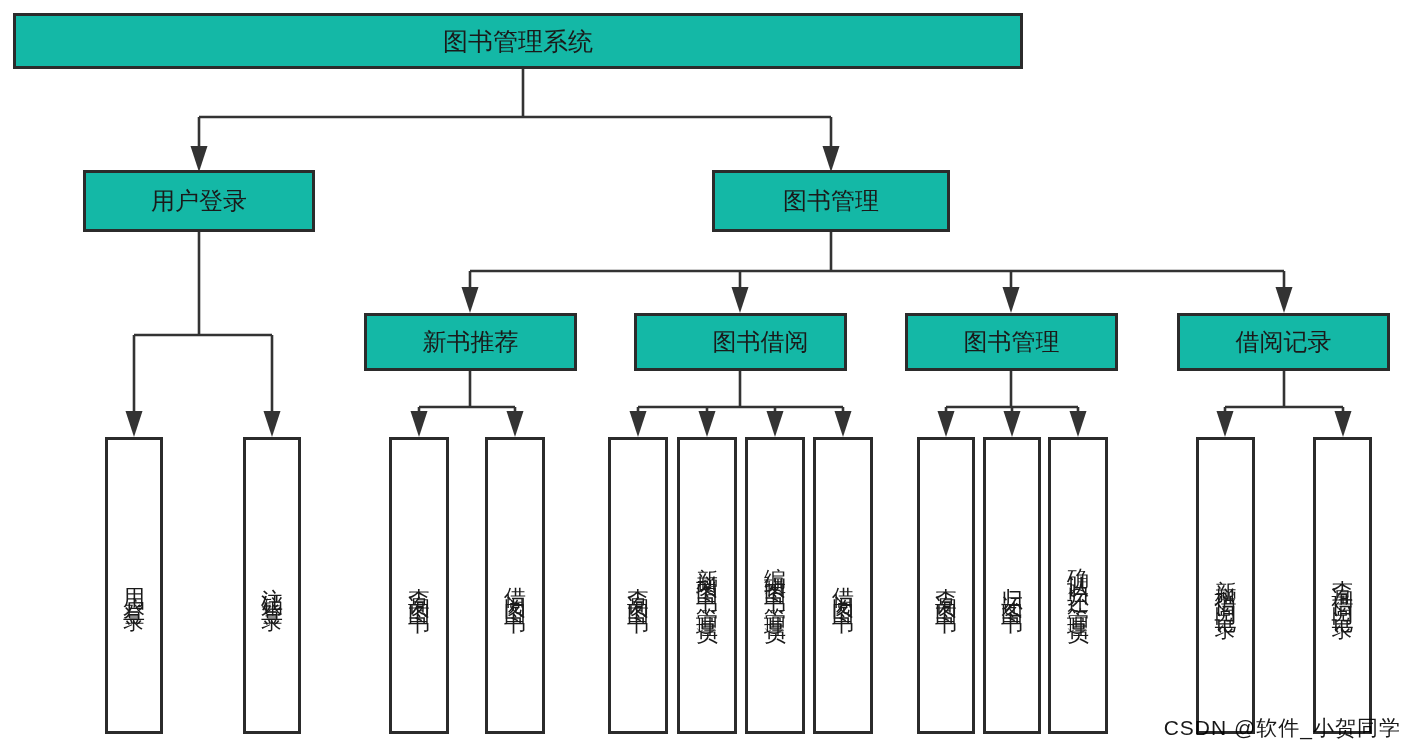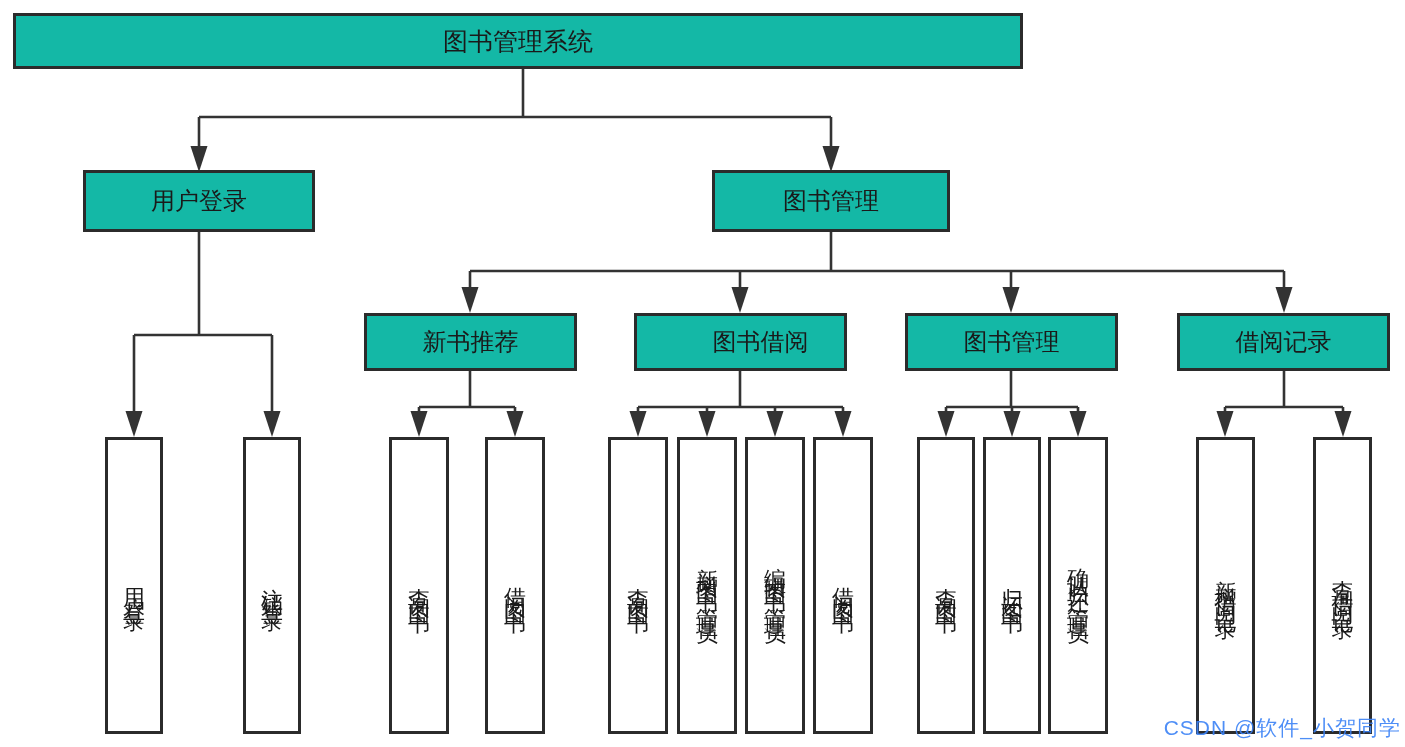--- a/index.html
+++ b/index.html
@@ -165,15 +165,15 @@
     <span>确认归还（管理员）</span>
   </div>
 
   <div class="vnode" style="left:1196px; top:437px; width:59px; height:297px;">
     <span>新增借阅记录</span>
   </div>
   <div class="vnode" style="left:1313px; top:437px; width:59px; height:297px;">
     <span>查询借阅记录</span>
   </div>
 
-  <div class="watermark" style="color: #3b82f6; text-align: right;">CSDN @软件_小贺同学</div>
+  <div class="watermark" style="color: #000000; text-align: right;">CSDN @软件_小贺同学</div>
 
 </div>
 
 </body></html>

